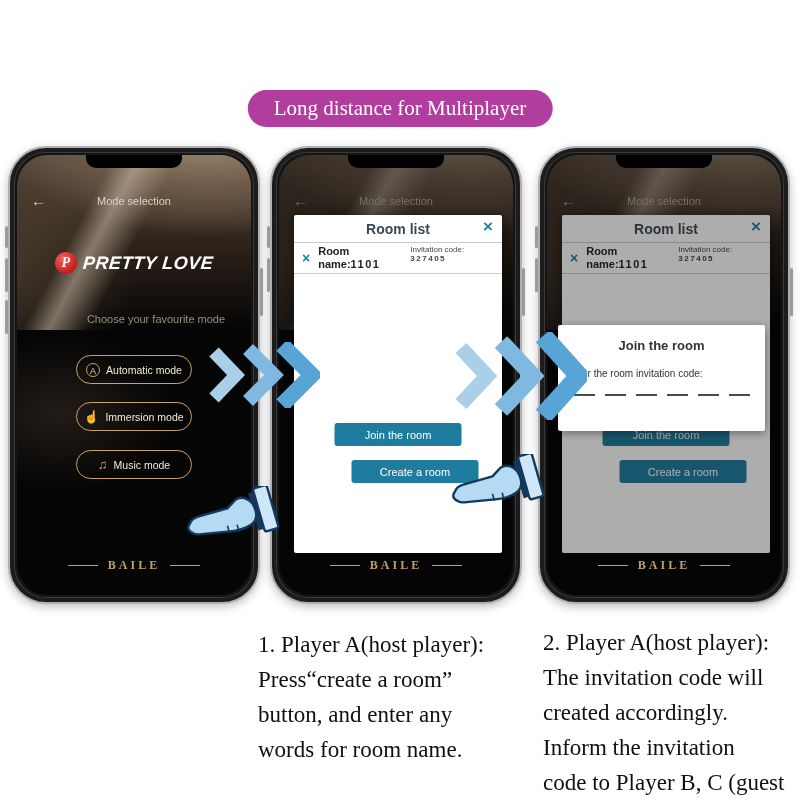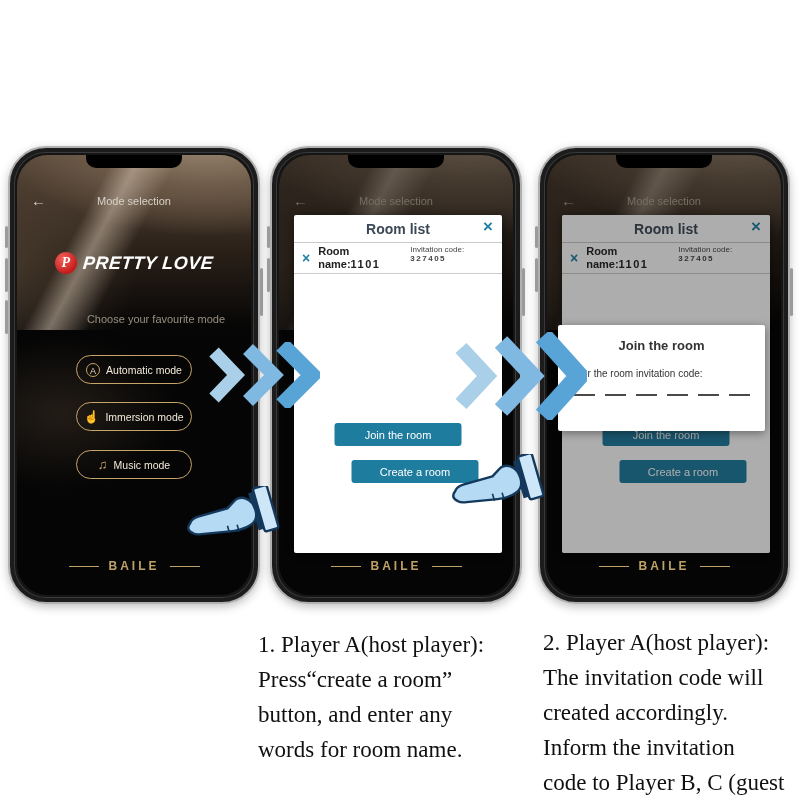--- a/index.html
+++ b/index.html
@@ -51,21 +51,21 @@
   .mode-btn{position:absolute;left:50%;transform:translateX(-50%);width:116px;height:29px;
         border:1.5px solid #c7a467;border-radius:16px;display:flex;align-items:center;
         justify-content:center;gap:6px;color:#f1e9d8;font-size:10.5px;z-index:4;box-sizing:border-box;}
   .mb1{top:200px;} .mb2{top:247px;} .mb3{top:295px;} .mb4{top:337px;}
   .icon-gold{color:#c7a467;}
   .circle-a{width:14px;height:14px;border:1px solid #c7a467;border-radius:50%;
         font-size:9px;line-height:14px;text-align:center;color:#e9dcbd;box-sizing:border-box;}
   .hand-glyph{font-size:12px;} .note-glyph{font-size:13px;}
   .baile{position:absolute;bottom:22px;left:0;right:0;display:flex;align-items:center;
         justify-content:center;gap:10px;color:#bfa269;font-size:12px;font-weight:bold;
-        letter-spacing:3px;font-family:Liberation Sans, sans-serif;z-index:4;}
+        letter-spacing:3px;font-family:Liberation Serif, serif;z-index:4;}
   .baile::before,.baile::after{content:"";width:30px;height:1px;background:#bfa269;}
 
   
   .modal{position:absolute;top:60px;left:15px;width:208px;height:338px;background:#fff;
          border-radius:2px;box-shadow:0 1px 8px rgba(0,0,0,.45);z-index:6;}
   .modal-header{position:relative;height:27px;border-bottom:1px solid #c9c9c9;
          display:flex;align-items:center;justify-content:center;
          color:#3c4855;font-size:14px;font-weight:bold;}
   .modal-close{position:absolute;right:9px;top:2px;color:#1e7fa2;font-size:17px;font-weight:bold;}
   .room-row{height:30px;border-bottom:1px solid #cccccc;display:flex;align-items:center;
@@ -103,20 +103,21 @@
   .caption{position:absolute;font-family:"Liberation Serif",serif;font-size:23px;
          line-height:1.52;color:#101010;white-space:pre-line;}
   .cap1{left:258px;top:628px;width:285px;}
   .cap2{left:543px;top:626px;width:260px;}
 </style>
 </head>
 <body>
 
 <div class="page">
 
+  <div class="banner">Long distance for Multiplayer</div>
 
   <div class="phone p1">
     <div class="sbtn l1"></div>
     <div class="sbtn l2"></div>
     <div class="sbtn l3"></div>
     <div class="sbtn r1"></div>
     <div class="screen">
       <div class="swirl"></div>
       <div class="glow"></div>
       <div class="notch"></div>

